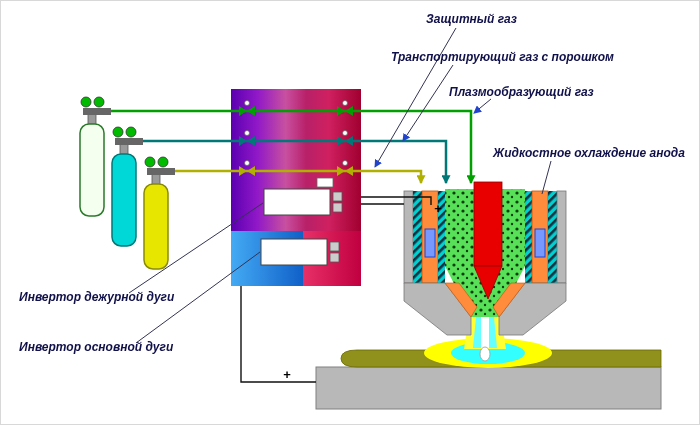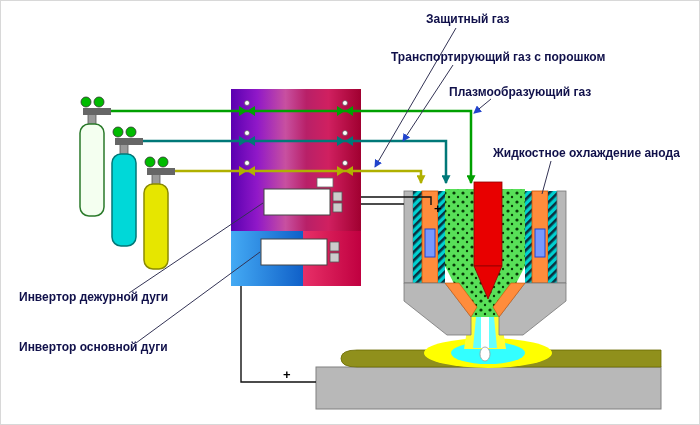--- a/index.html
+++ b/index.html
@@ -1,19 +1,20 @@
 <!DOCTYPE html>
 <html><head>
 <meta charset="utf-8">
 <style>
   html,body { margin:0; padding:0; background:#ffffff; }
   .stage {
     position:relative; width:700px; height:425px; background:#ffffff;
     border:1px solid #d8d8d8; box-sizing:border-box; overflow:hidden;
     font-family:"Liberation Sans", sans-serif;
+    font-style:italic;
   }
   svg { display:block; }
   .lbl  { font-family:"Liberation Sans", sans-serif; font-size:12px; font-weight:bold; fill:#10104a; }
   .plus { font-family:"Liberation Sans", sans-serif; font-size:13px; font-weight:bold; fill:#000000; }
 </style>
 </head>
 <body>
 
 <div class="stage">
 <svg width="700" height="425" viewBox="0 0 700 425">

